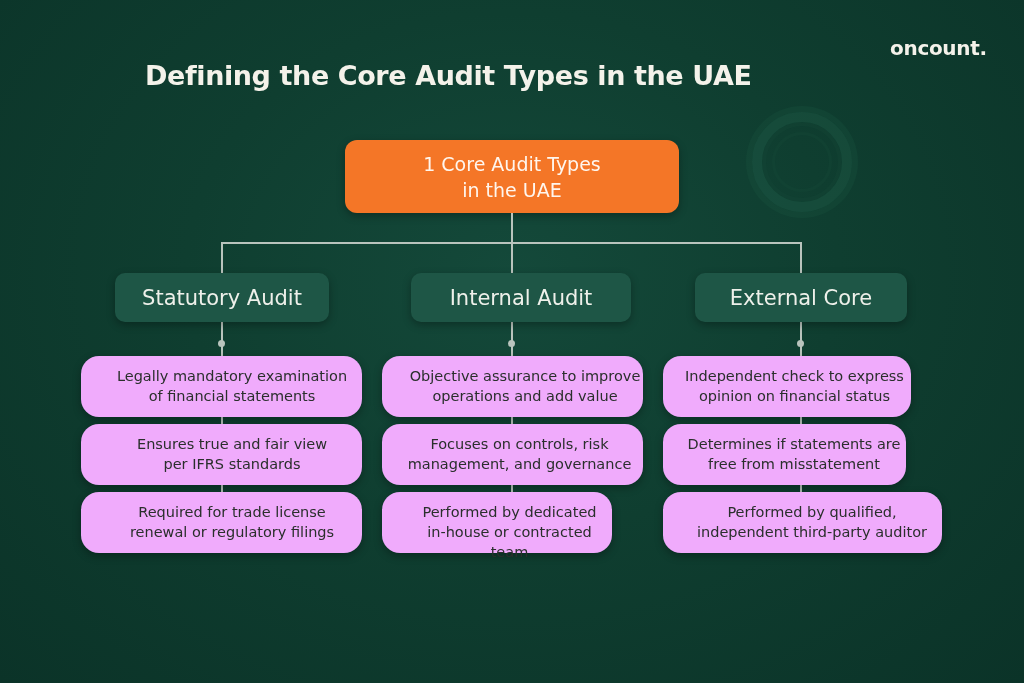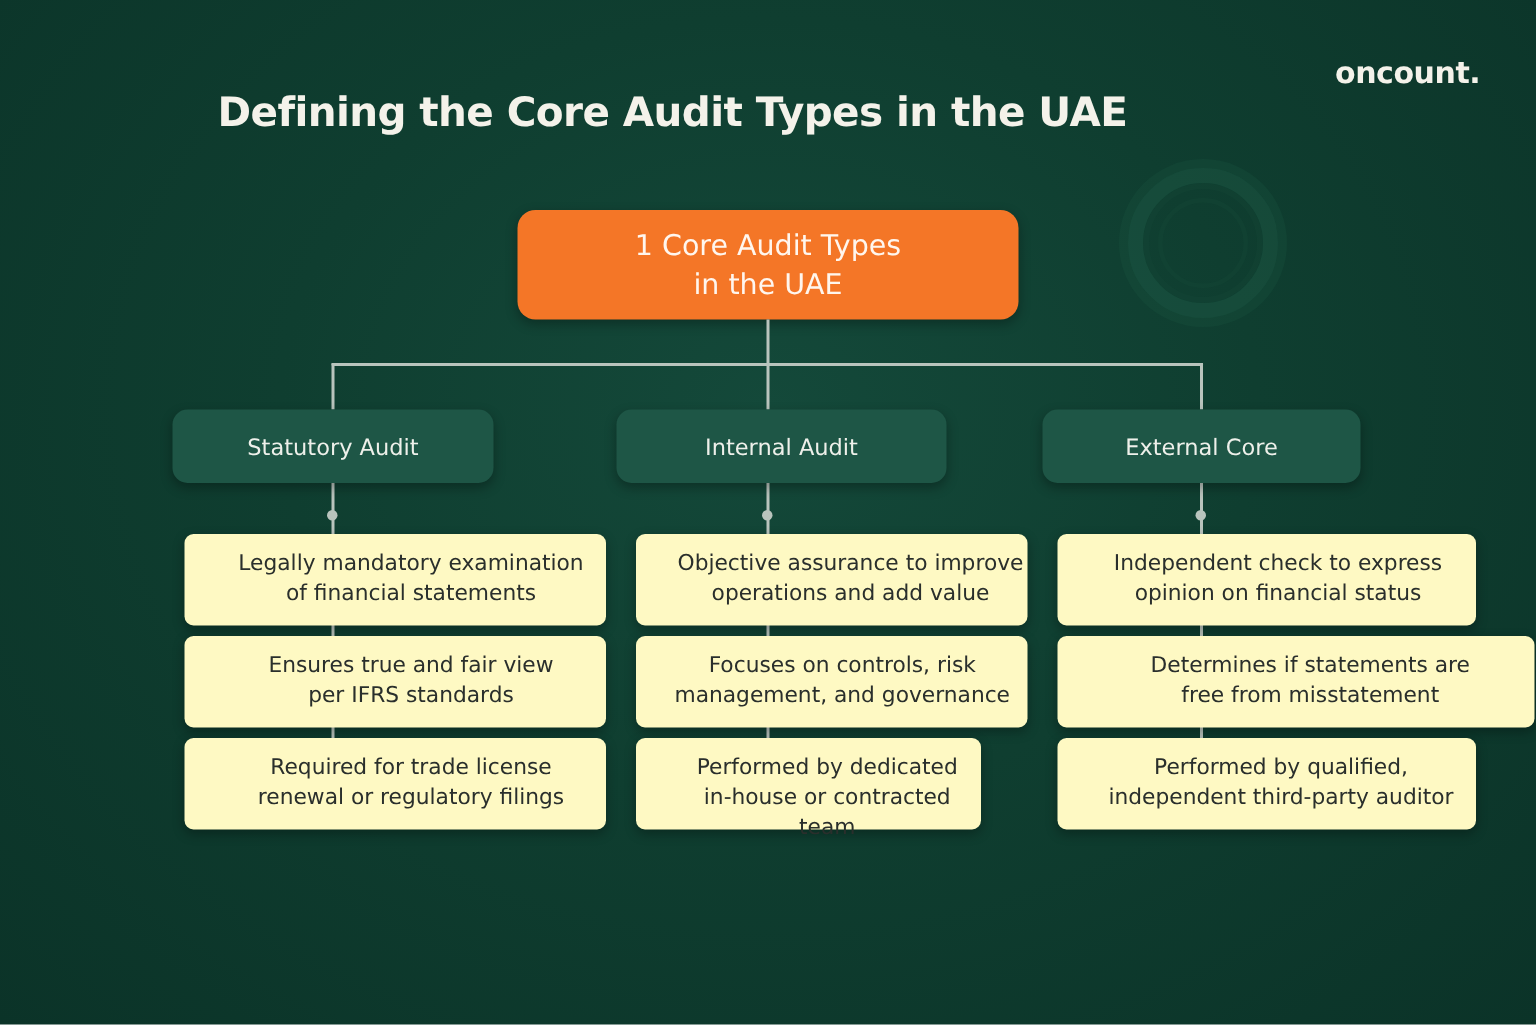--- a/index.html
+++ b/index.html
@@ -35,31 +35,30 @@
     display: flex; align-items: center; justify-content: center; text-align: center;
     font-size: 19px; line-height: 26px; color: #fff6ee; white-space: pre-line;
     box-shadow: 0 3px 8px rgba(0,0,0,0.3);
   }
   .line { position: absolute; background: #b9c4bd; }
   .dot { position: absolute; width: 7px; height: 7px; border-radius: 50%; background: #b9c4bd; }
   .branch {
     position: absolute; top: 273px; height: 49px;
     background: #1e5646; border-radius: 10px;
     display: flex; align-items: center; justify-content: center;
-    font-size: 15px; color: #eef0ea;
+    font-size: 21px; color: #eef0ea;
     box-shadow: 0 3px 8px rgba(0,0,0,0.3);
   }
   .card {
     position: absolute; height: 61px;
-    background: #fef9c3; border-radius: 6px;
+    background: #f0abfc; border-radius: 18px;
     padding: 10px 0 0 21px;
     font-size: 14.5px; line-height: 20px; color: #2a2f2c;
     white-space: pre-line;
     box-shadow: 0 3px 8px rgba(0,0,0,0.3);
-    margin-left: 42px;
   }
 </style>
 </head>
 <body>
 
 <div class="brand">oncount.</div>
 <div class="title">Defining the Core Audit Types in the UAE</div>
 <div class="seal"></div>
 
 <div class="root">1 Core Audit Types
@@ -88,18 +87,18 @@
 <div class="card" style="left:81px;top:492px;width:281px;">Required for trade license
 renewal or regulatory filings</div>
 
 <div class="card" style="left:382px;top:356px;width:261px;padding-left:25px;">Objective assurance to improve
 operations and add value</div>
 <div class="card" style="left:382px;top:424px;width:261px;padding-left:14px;">Focuses on controls, risk
 management, and governance</div>
 <div class="card" style="left:382px;top:492px;width:230px;padding-left:25px;">Performed by dedicated
 in-house or contracted team</div>
 
-<div class="card" style="left:663px;top:356px;width:279px;padding-left:15px;">Independent check to express
+<div class="card" style="left:663px;top:356px;width:248px;padding-left:15px;">Independent check to express
 opinion on financial status</div>
-<div class="card" style="left:663px;top:424px;width:318px;padding-left:19px;">Determines if statements are
+<div class="card" style="left:663px;top:424px;width:243px;padding-left:19px;">Determines if statements are
 free from misstatement</div>
 <div class="card" style="left:663px;top:492px;width:279px;padding-left:19px;">Performed by qualified,
 independent third-party auditor</div>
 
 </body></html>

